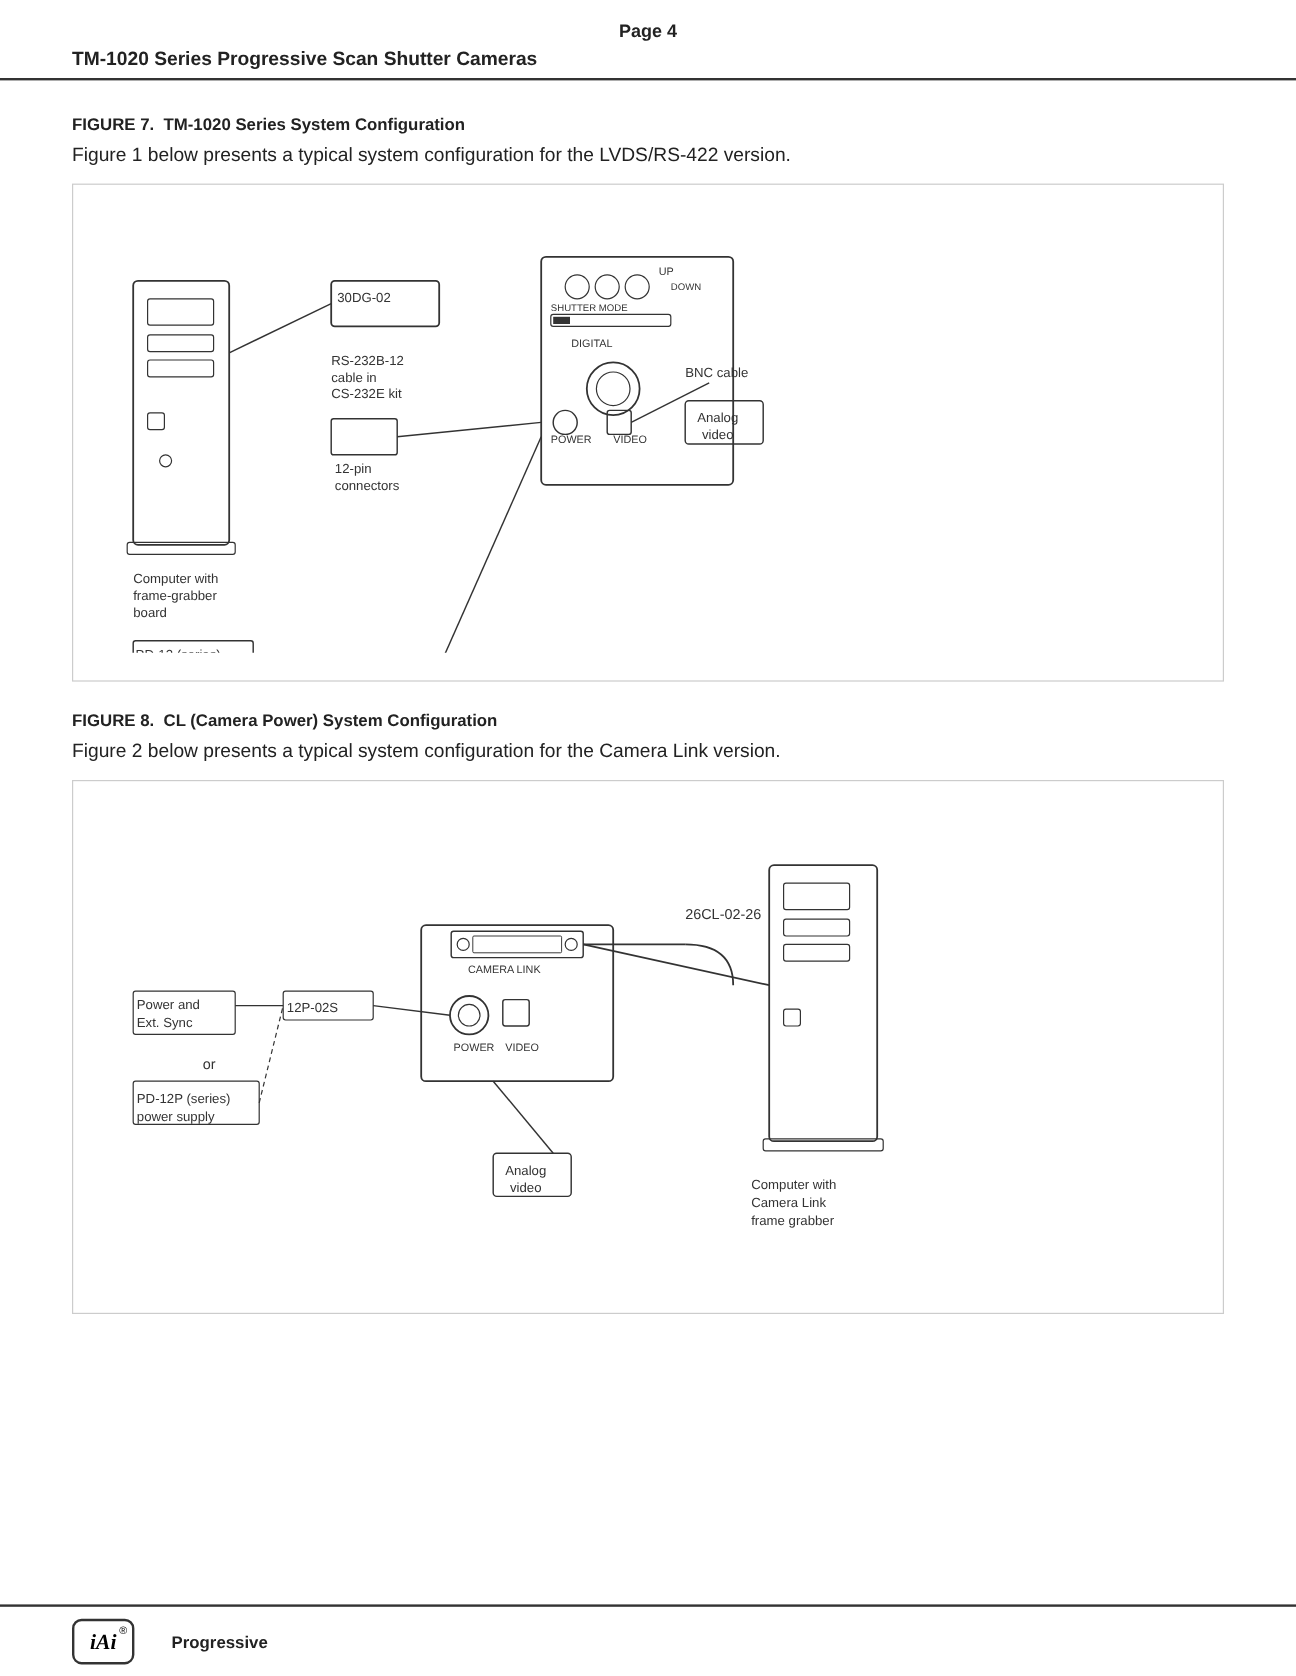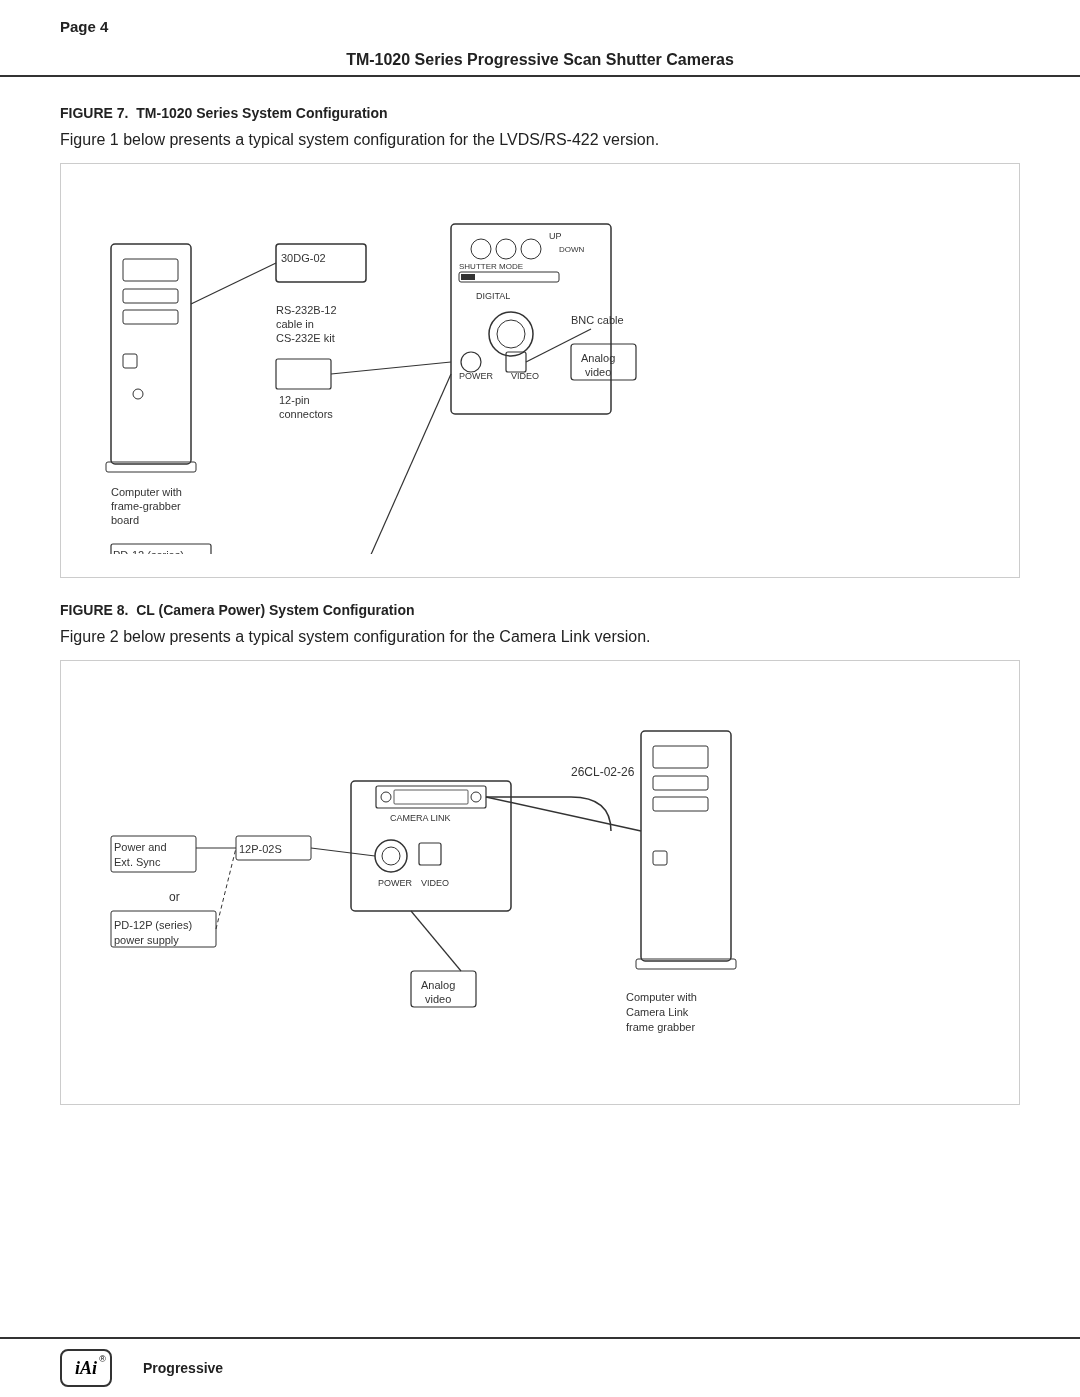--- a/index.html
+++ b/index.html
@@ -14,26 +14,26 @@
     }
 
     
     .page-header {
       padding: 18px 60px 6px 60px;
       border-bottom: 2px solid #333;
     }
     .page-label {
       font-size: 15px;
       font-weight: bold;
+      text-align: center;
     }
     .page-subtitle {
       font-size: 16px;
       font-weight: bold;
-      margin-top: 16px;
-      text-align: center;
+      margin-top: 6px;
     }
 
     
     .main-content {
       padding: 20px 60px 80px 60px;
     }
 
     .section-title {
       font-size: 20px;
       font-weight: bold;

